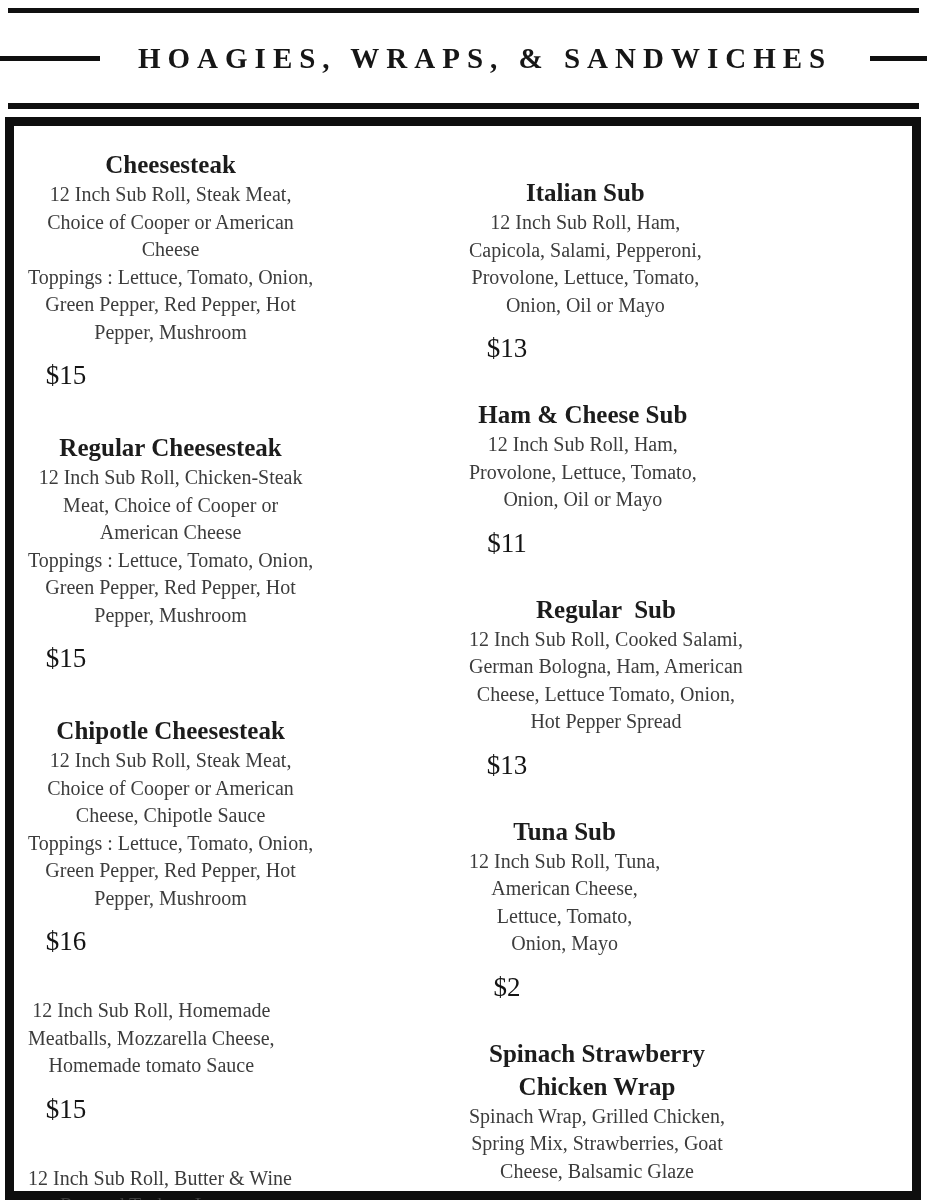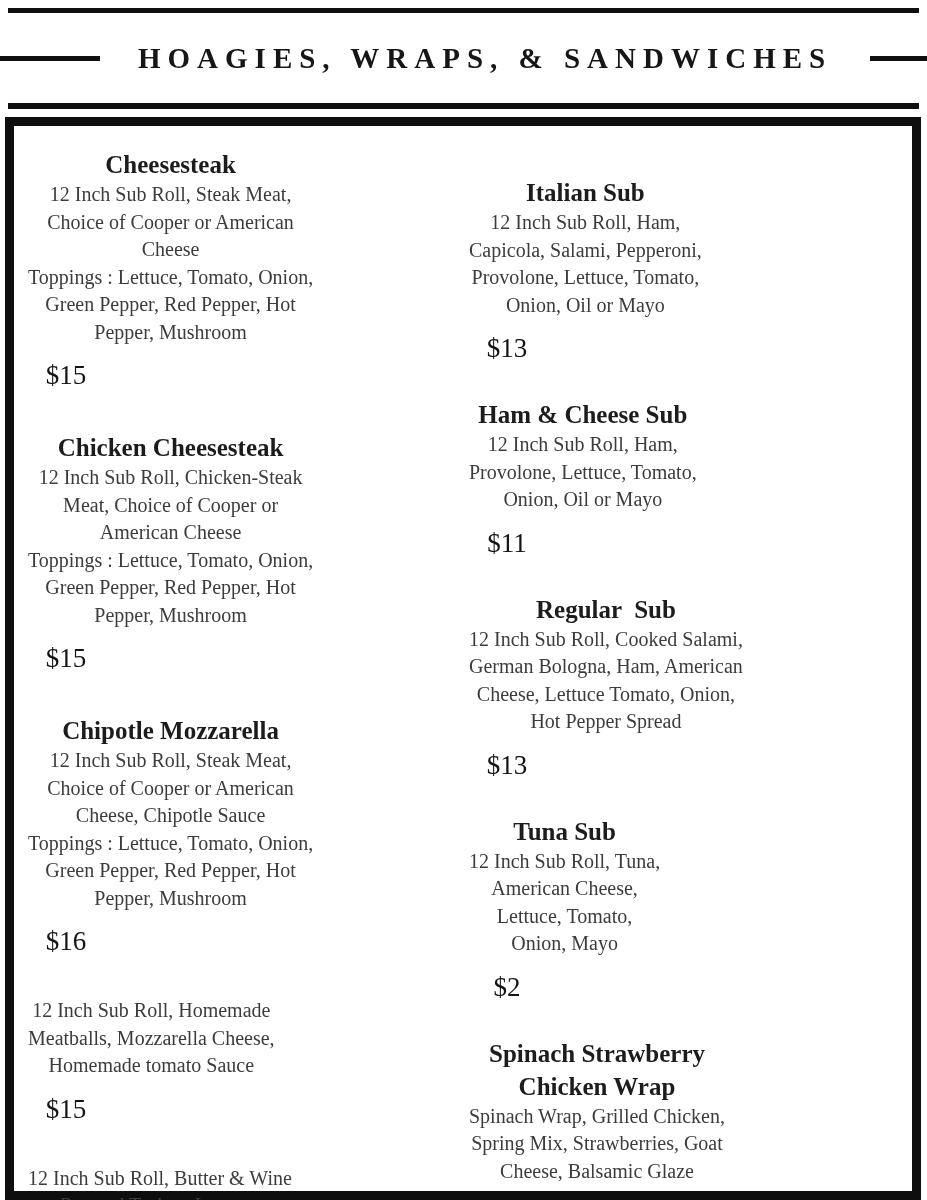--- a/index.html
+++ b/index.html
@@ -126,34 +126,34 @@
 Cheese
 Toppings : Lettuce, Tomato, Onion,
 Green Pepper, Red Pepper, Hot
 Pepper, Mushroom</p>
         </div>
         <div class="item-price">$15</div>
       </div>
 
       <div class="menu-item">
         <div class="item-main">
-          <h2 class="item-title">Chicken Cheesesteak</h2>
+          <h2 class="item-title">Regular Cheesesteak</h2>
           <p class="item-desc">12 Inch Sub Roll, Chicken-Steak
 Meat, Choice of Cooper or
 American Cheese
 Toppings : Lettuce, Tomato, Onion,
 Green Pepper, Red Pepper, Hot
 Pepper, Mushroom</p>
         </div>
         <div class="item-price">$15</div>
       </div>
 
       <div class="menu-item">
         <div class="item-main">
-          <h2 class="item-title">Chipotle Mozzarella</h2>
+          <h2 class="item-title">Chipotle Cheesesteak</h2>
           <p class="item-desc">12 Inch Sub Roll, Steak Meat,
 Choice of Cooper or American
 Cheese, Chipotle Sauce
 Toppings : Lettuce, Tomato, Onion,
 Green Pepper, Red Pepper, Hot
 Pepper, Mushroom</p>
         </div>
         <div class="item-price">$16</div>
       </div>
 

